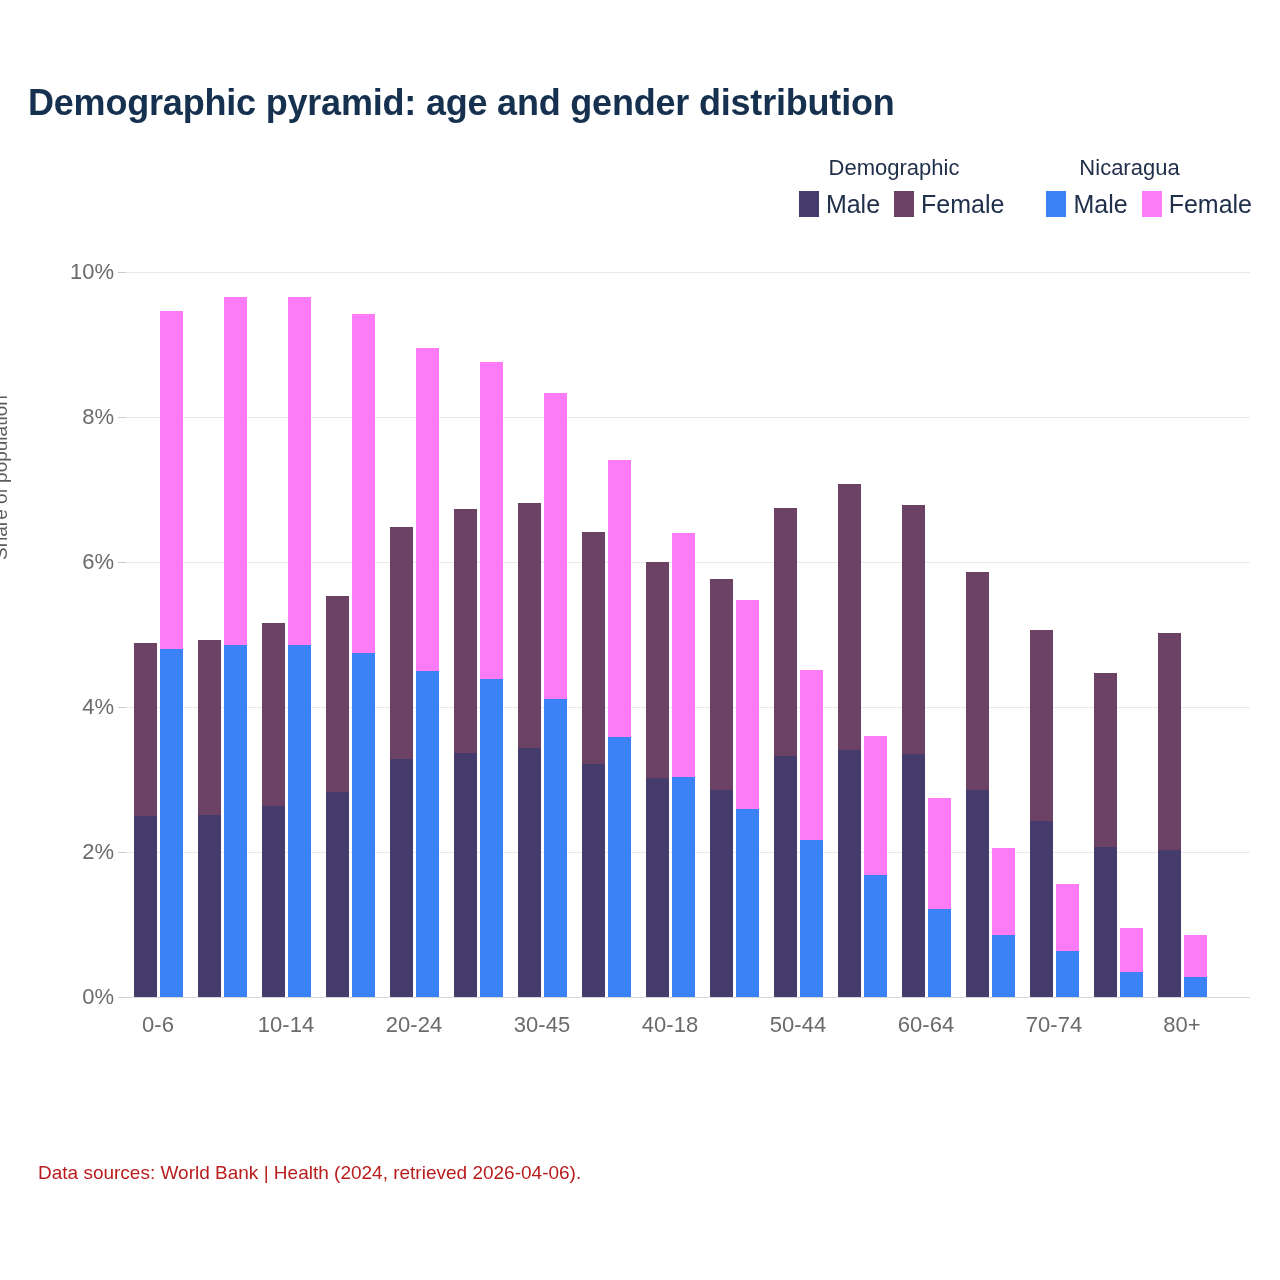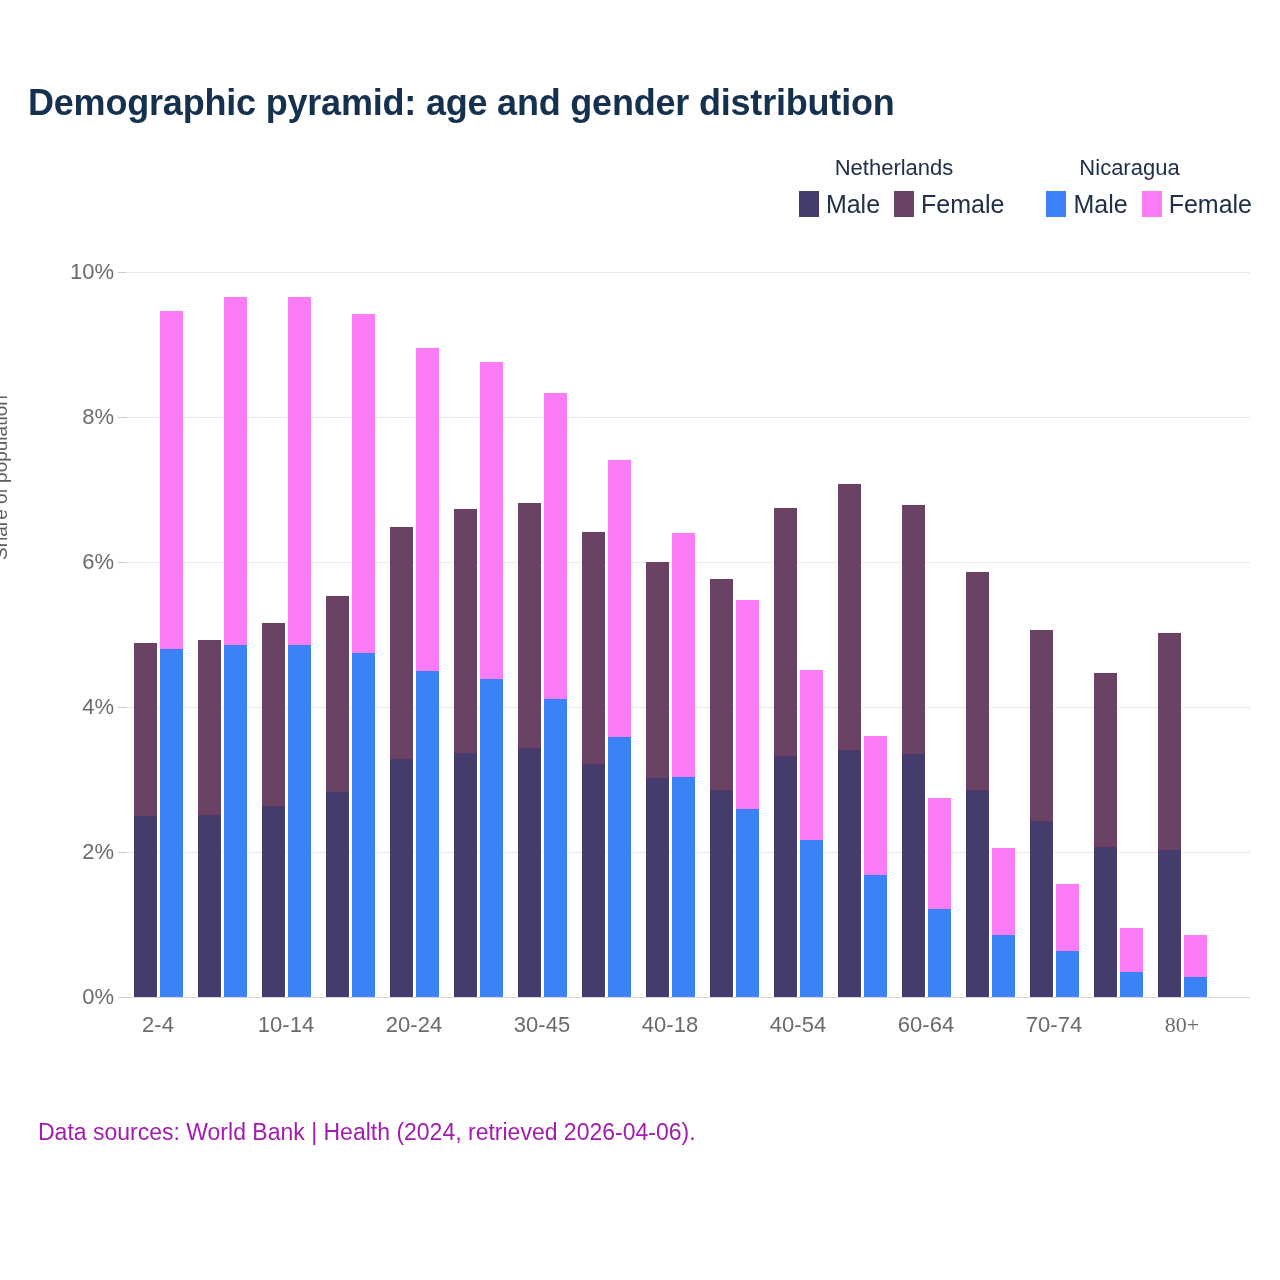--- a/index.html
+++ b/index.html
@@ -166,37 +166,37 @@
     transform: translateX(-50%);
     font-size: 22px;
     color: #6b6b6b;
     white-space: nowrap;
   }
 
   
   #footer {
     position: absolute;
     left: 38px;
-    top: 1112px;
-    font-size: 23px;
-    color: #a21caf;
+    top: 1156px;
+    font-size: 19px;
+    color: #b91c1c;
     line-height: 1.75;
   }
   #footer div { white-space: nowrap; }
 </style>
 </head>
 <body>
 
 <div id="root">
 
   <div id="chart-title">Demographic pyramid: age and gender distribution</div>
 
   <div id="legend">
     <div class="legend-groups">
-      <div class="legend-group-title lg-title-nl">Netherlands</div>
+      <div class="legend-group-title lg-title-nl">Demographic</div>
       <div class="legend-group-title lg-title-ni">Nicaragua</div>
     </div>
     <div class="legend-items">
       <div class="legend-block">
         <div class="legend-item">
           <span class="legend-swatch" style="background: rgb(69, 60, 109);"></span>
           <span class="legend-label">Male</span>
         </div>
         <div class="legend-item">
           <span class="legend-swatch" style="background: rgb(107, 66, 99);"></span>
@@ -401,29 +401,29 @@
           <div class="seg" style="background: rgb(107, 66, 99); bottom: 147.175px; height: 216.775px;"></div>
         </div>
         <div class="bar bar-ni" style="height: 62.35px;">
           <div class="seg" style="background: rgb(59, 130, 246); bottom: 0px; height: 20.3px;"></div>
           <div class="seg" style="background: rgb(253, 123, 247); bottom: 20.3px; height: 42.05px;"></div>
         </div>
       </div>
     </div>
 
   <div id="xlabels">
-      <div class="xl" style="left: 32px;">2-4</div>
+      <div class="xl" style="left: 32px;">0-6</div>
       <div class="xl" style="left: 160px;">10-14</div>
       <div class="xl" style="left: 288px;">20-24</div>
       <div class="xl" style="left: 416px;">30-45</div>
       <div class="xl" style="left: 544px;">40-18</div>
-      <div class="xl" style="left: 672px;">40-54</div>
+      <div class="xl" style="left: 672px;">50-44</div>
       <div class="xl" style="left: 800px;">60-64</div>
       <div class="xl" style="left: 928px;">70-74</div>
-      <div class="xl" style="left: 1056px; font-family: Liberation Serif, serif;">80+</div>
+      <div class="xl" style="left: 1056px;">80+</div>
     </div>
 
   <div id="footer">
     <div>Data sources: World Bank | Health (2024, retrieved 2026-04-06).</div>
   </div>
 
 <div class="tickmark" style="top: 997px;"></div>
     <div class="tickmark" style="top: 852px;"></div>
     <div class="tickmark" style="top: 707px;"></div>
     <div class="tickmark" style="top: 562px;"></div>

